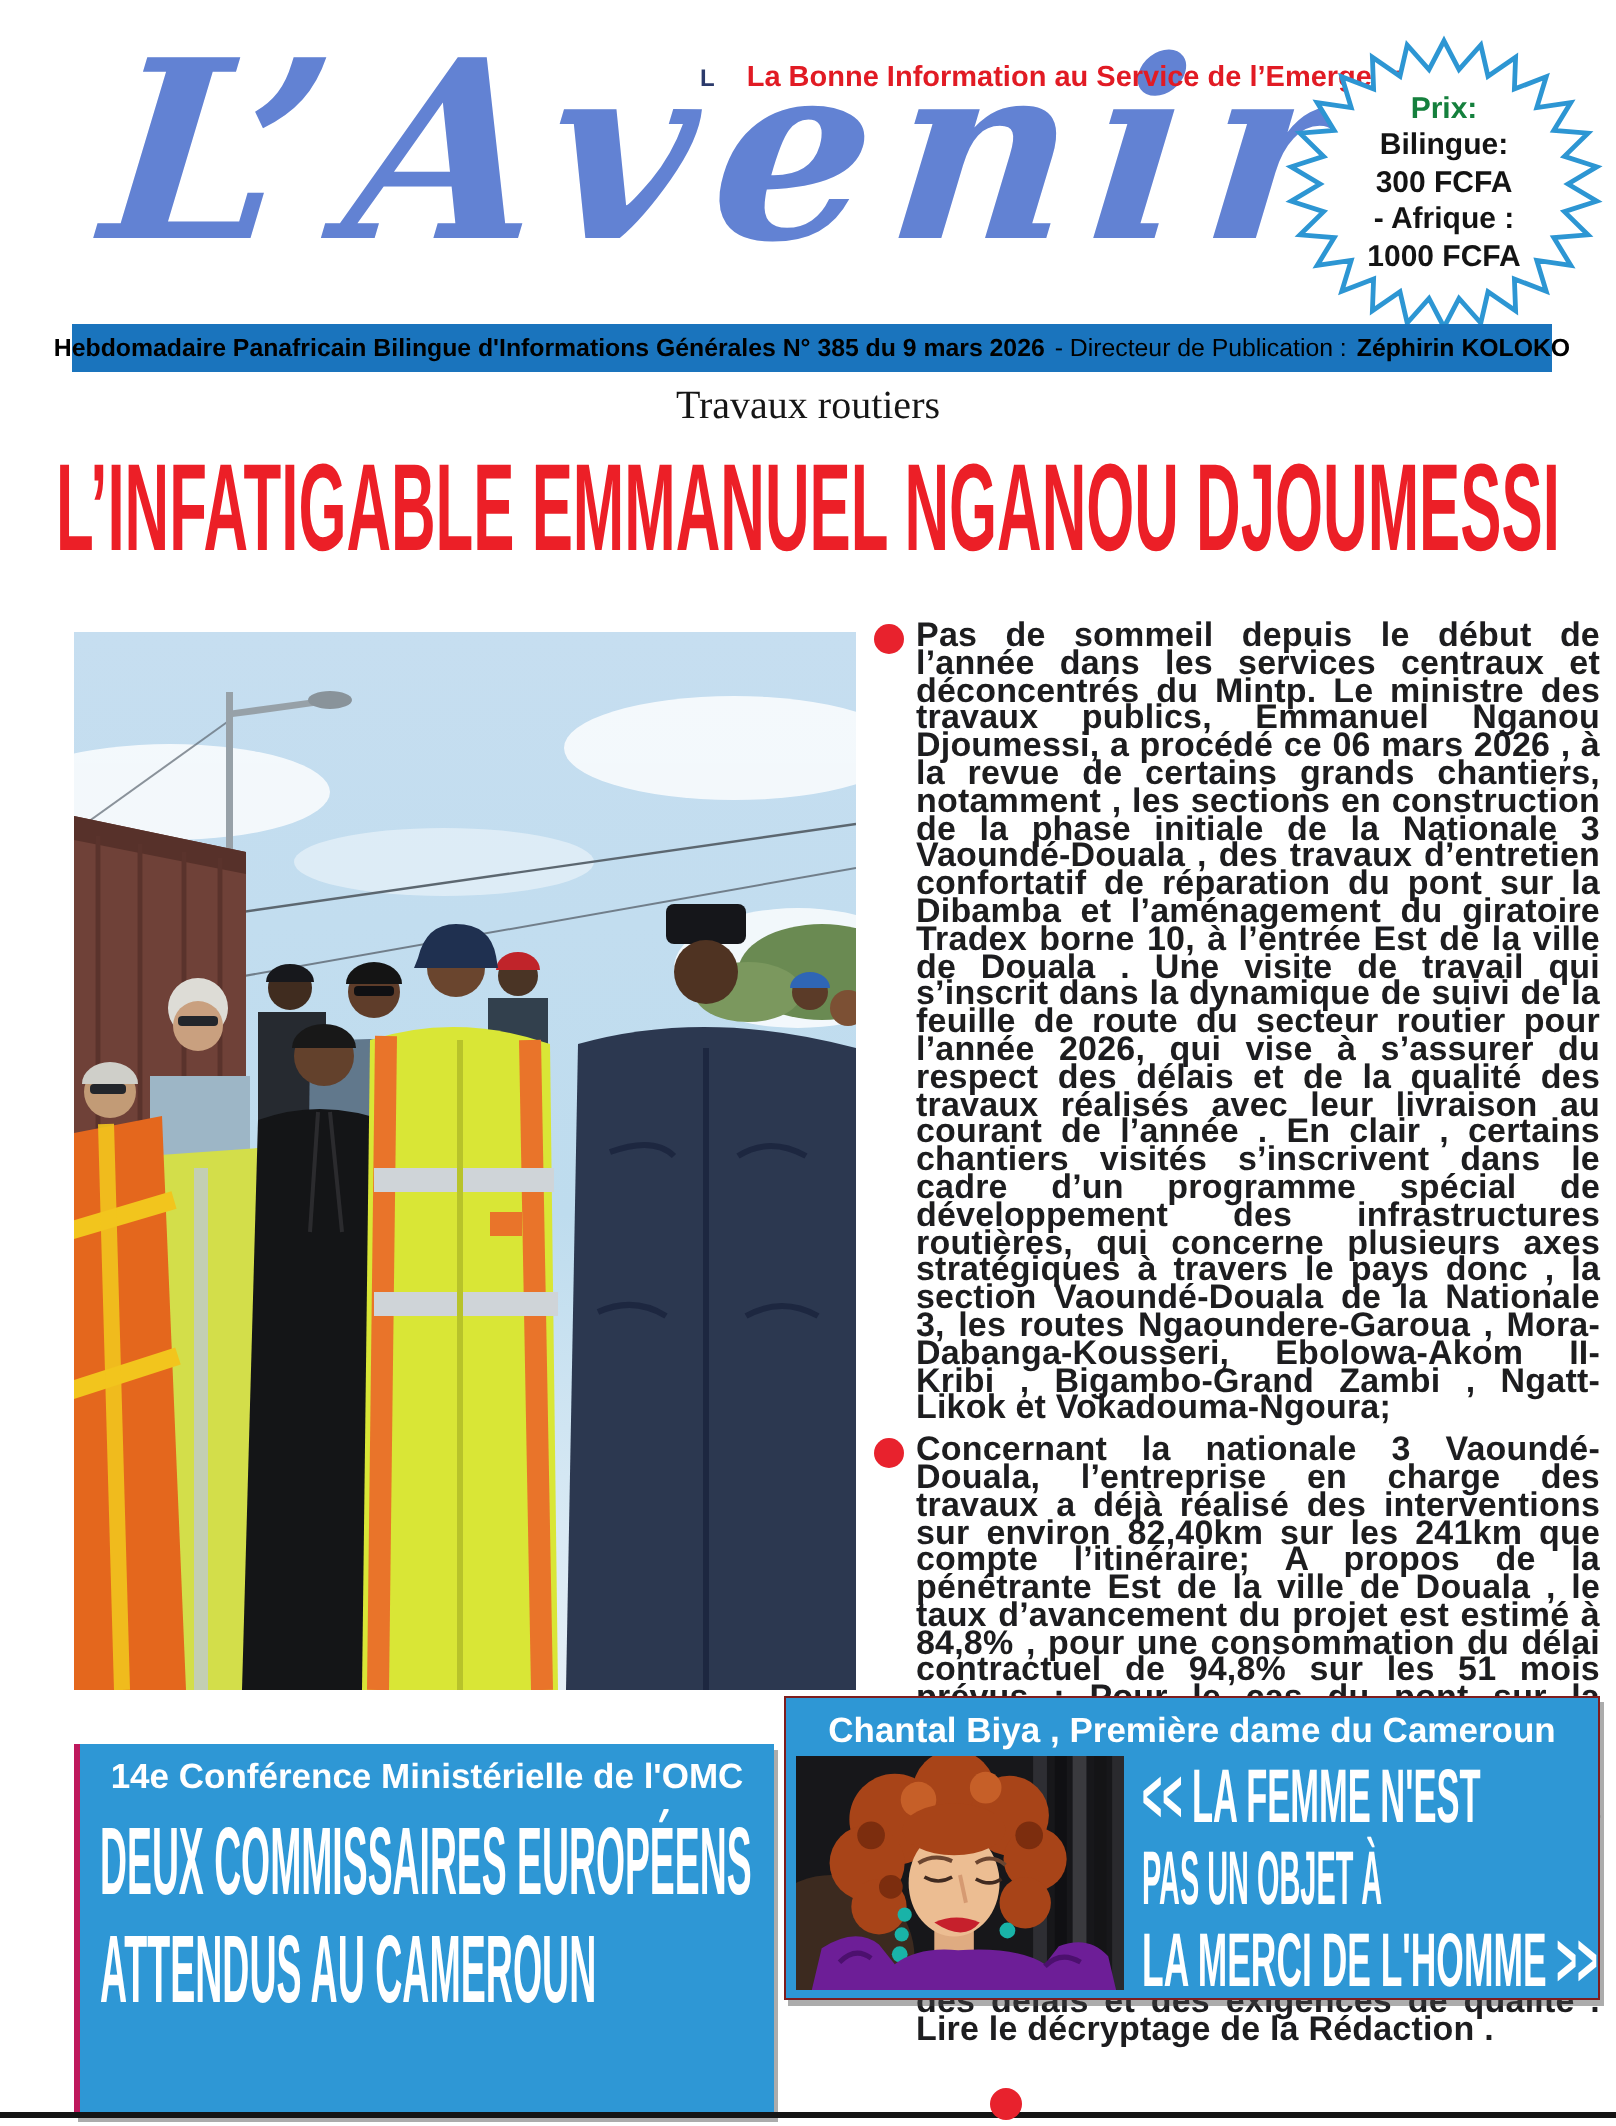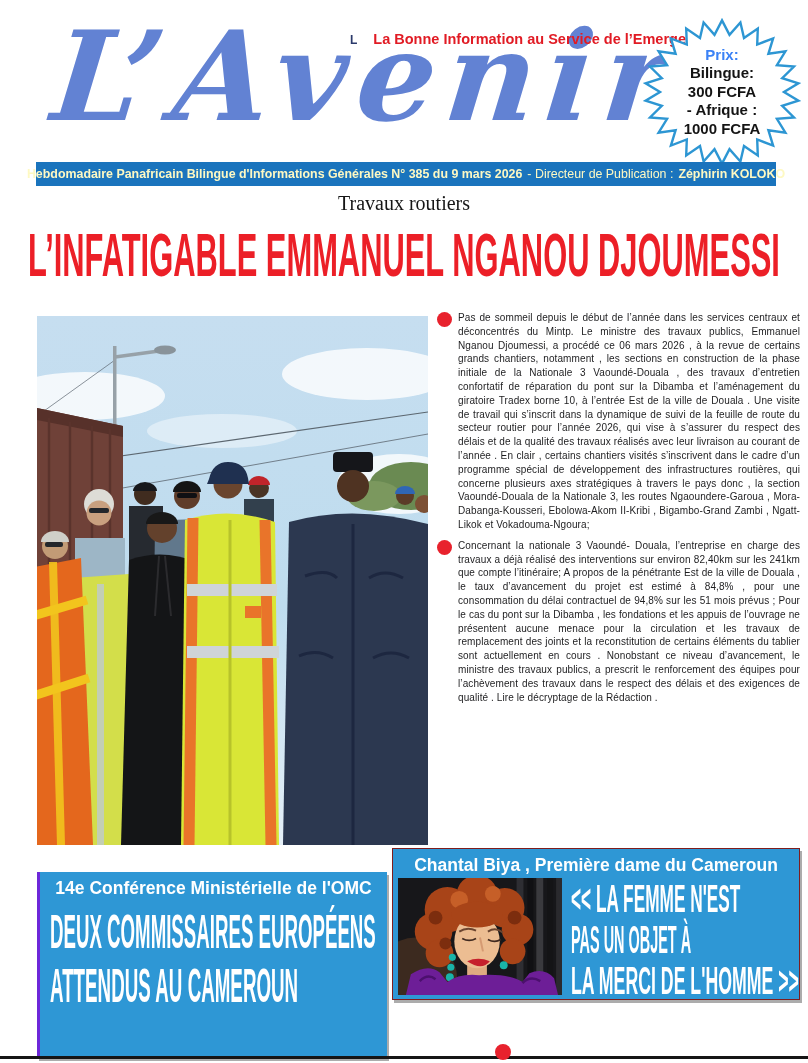--- a/index.html
+++ b/index.html
@@ -13,47 +13,47 @@
         transform:skewX(-6deg);transform-origin:left bottom;white-space:nowrap;}
   .tagline{position:absolute;left:350px;top:31px;font-size:14.5px;font-weight:bold;
            color:#e11b24;white-space:nowrap;}
   .tagline-prefix{color:#2b3a6b;font-size:12px;margin-right:16px;font-weight:bold;}
 
   .badge{position:absolute;left:641px;top:16px;width:162px;height:152px;}
   .badge svg{position:absolute;inset:0;}
   .badge-text{position:absolute;inset:0;display:flex;flex-direction:column;
               align-items:center;justify-content:center;text-align:center;
               font-weight:bold;font-size:15px;line-height:18.5px;color:#141414;}
-  .badge-prix{color:#3b82f6;}
+  .badge-prix{color:#15803d;}
 
   .banner{position:absolute;left:36px;top:162px;width:740px;height:24px;background:#1a74bd;
           display:flex;align-items:center;justify-content:center;gap:5px;
-          color:#fef9c3;font-size:12.4px;white-space:nowrap;}
+          color:#000000;font-size:12.4px;white-space:nowrap;}
   .banner .b{font-weight:bold;}
 
   
   .kicker{position:absolute;left:0;top:192px;width:808px;text-align:center;
           font-family:"Liberation Serif",serif;font-weight:normal;font-size:20px;color:#161616;}
   .headline-wrap{position:absolute;left:0;top:219px;width:808px;display:flex;justify-content:center;}
   .headline{font-size:62px;line-height:72px;font-weight:bold;color:#ec1f27;
             white-space:nowrap;transform-origin:center center;letter-spacing:0;}
 
   .photo{position:absolute;left:37px;top:316px;width:391px;height:529px;}
   .photo svg{display:block;width:100%;height:100%;}
 
   .story{position:absolute;left:437px;top:311px;width:363px;color:#1d1d1f;}
-  .para{position:relative;padding-left:21px;font-size:10px;line-height:13.8px;
-        font-weight:normal;text-align:justify;letter-spacing:0.1px;}
+  .para{position:relative;padding-left:21px;font-size:17px;line-height:13.8px;
+        font-weight:bold;text-align:justify;letter-spacing:0.1px;}
   .para + .para{margin-top:7px;}
   .bullet{position:absolute;left:0;top:1px;width:15px;height:15px;border-radius:50%;
           background:#e8222d;}
 
   
   .box{position:absolute;background:#2e97d5;box-shadow:2px 3px 0 rgba(70,70,70,.45);}
-  .box-bl{left:37px;top:872px;width:347px;height:186px;border-left:3px solid #6d28d9;}
+  .box-bl{left:37px;top:872px;width:347px;height:186px;border-left:3px solid #be185d;}
   .box-br{left:392px;top:848px;width:406px;height:150px;border:1px solid #7f1d1d;}
   .box-kicker{margin-top:6px;text-align:center;color:#fff;font-weight:bold;font-size:17.5px;
               white-space:nowrap;}
   .bl-title{margin:8px 0 0 10px;font-size:48px;line-height:50px;font-weight:bold;color:#fff;
             white-space:nowrap;transform-origin:left center;}
   .bl-title.second{margin-top:4px;}
   .br-photo{position:absolute;left:5px;top:29px;width:164px;height:117px;}
   .br-photo svg{display:block;width:100%;height:100%;}
   .br-quote{position:absolute;left:178px;top:30px;}
   .br-quote .qline{font-size:38px;line-height:41px;font-weight:bold;color:#fff;

